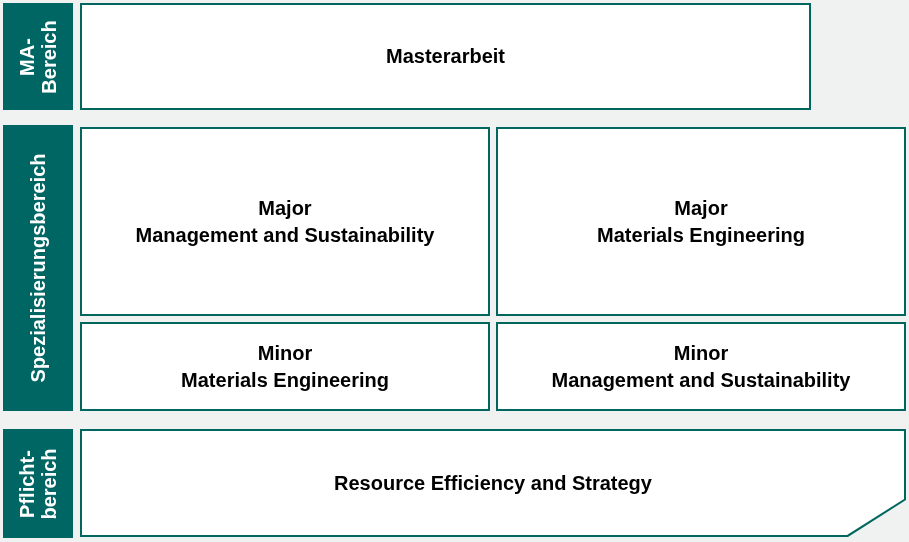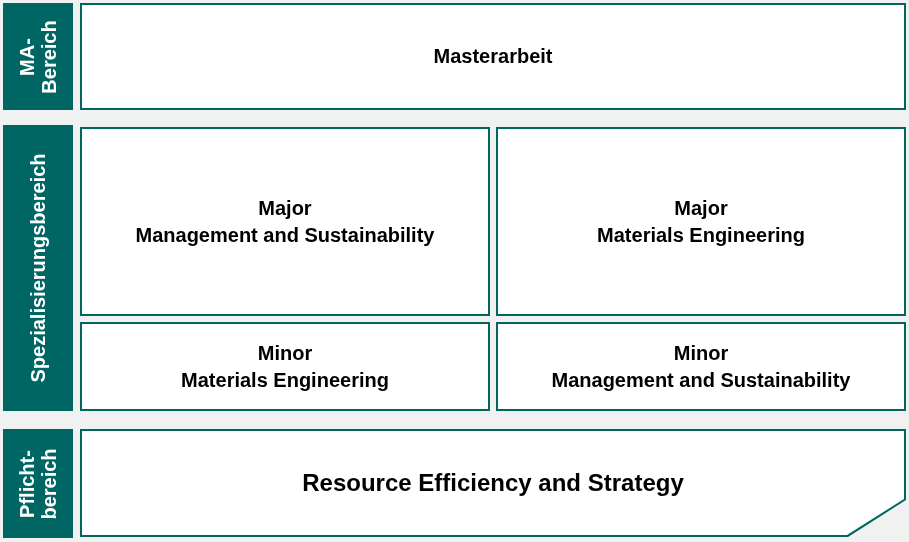--- a/index.html
+++ b/index.html
@@ -67,27 +67,27 @@
     background:var(--box-fill);
     clip-path:polygon(0 0,100% 0,100% calc(100% - 36px),calc(100% - 57px) 100%,0 100%);
   }
   .snip-box .btext{
     position:relative;
     z-index:1;
     white-space:pre-line;
     text-align:center;
     color:var(--box-text);
     font-weight:700;
-    font-size:24px;
+    font-size:20px;
     line-height:1.32;
   }
 
   
   .side-ma      {left:3;  top:3;   width:70px; height:107px;}
-  .box-ma       {left:80px; top:3px;   width:826px; height:107px;}
+  .box-ma       {left:80px; top:3px;   width:731px; height:107px;}
   .side-spez    {left:3px;  top:125px; width:70px; height:286px;}
   .box-major-l  {left:80px; top:127px; width:410px; height:189px;}
   .box-major-r  {left:496px;top:127px; width:410px; height:189px;}
   .box-minor-l  {left:80px; top:322px; width:410px; height:89px;}
   .box-minor-r  {left:496px;top:322px; width:410px; height:89px;}
   .side-pflicht {left:3px;  top:429px; width:70px; height:109px;}
   .box-pflicht  {left:80px; top:429px; width:826px; height:108px;}
   .side-ma{left:3px;top:3px;}
 </style>
 </head>

